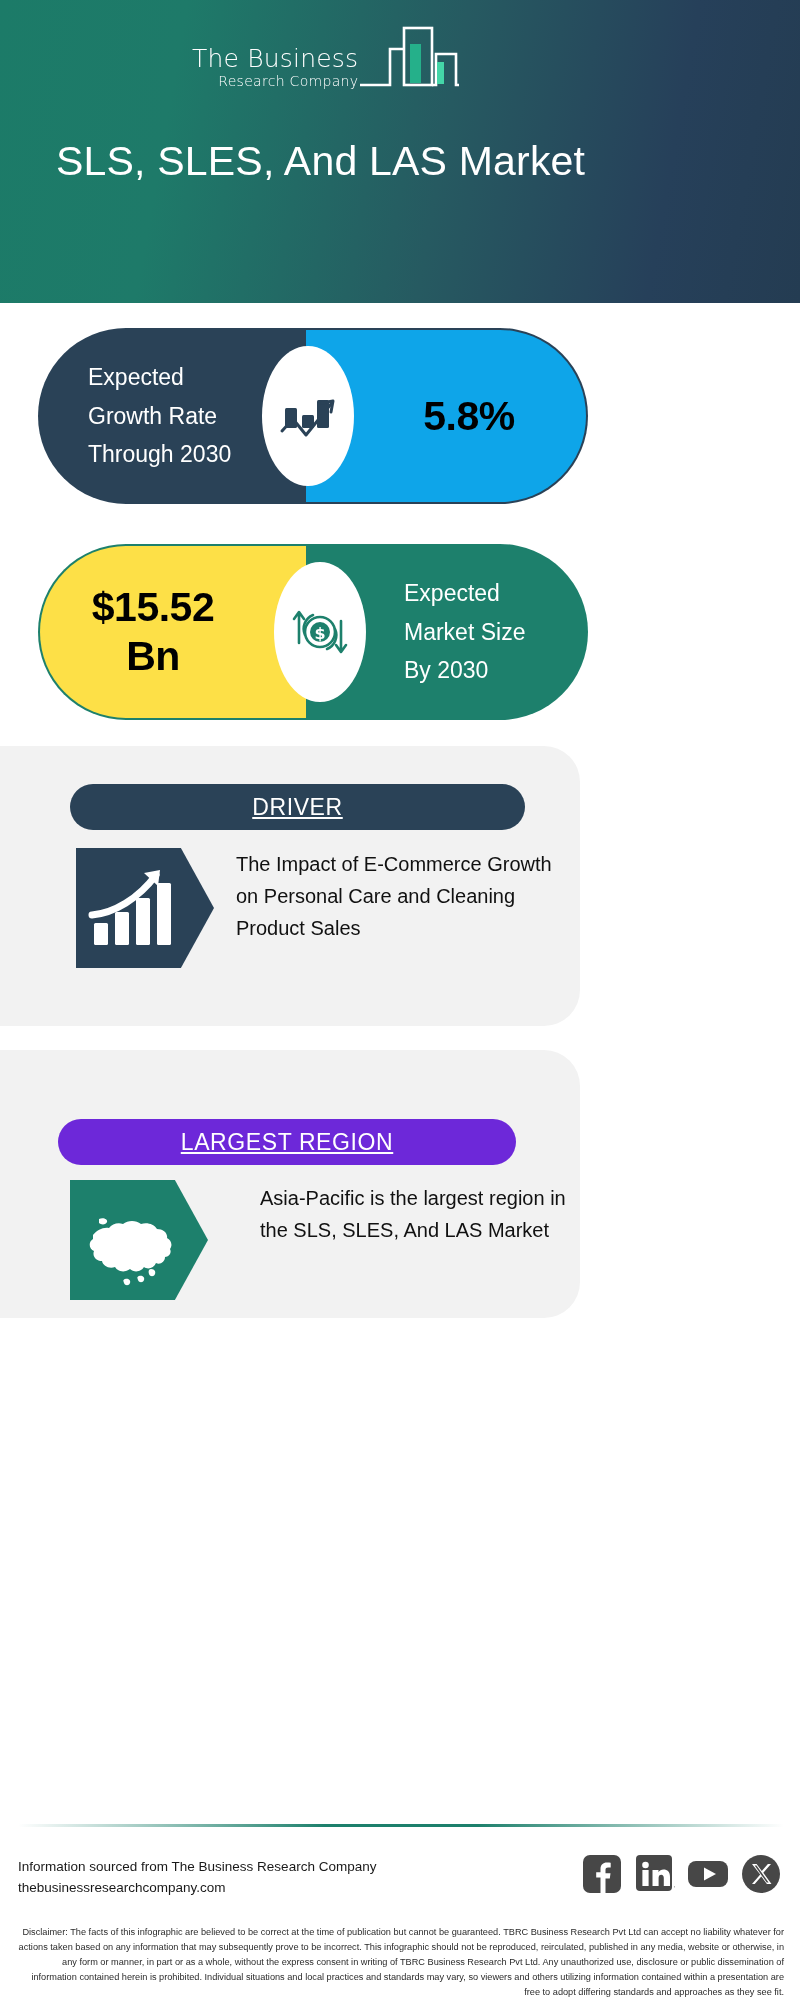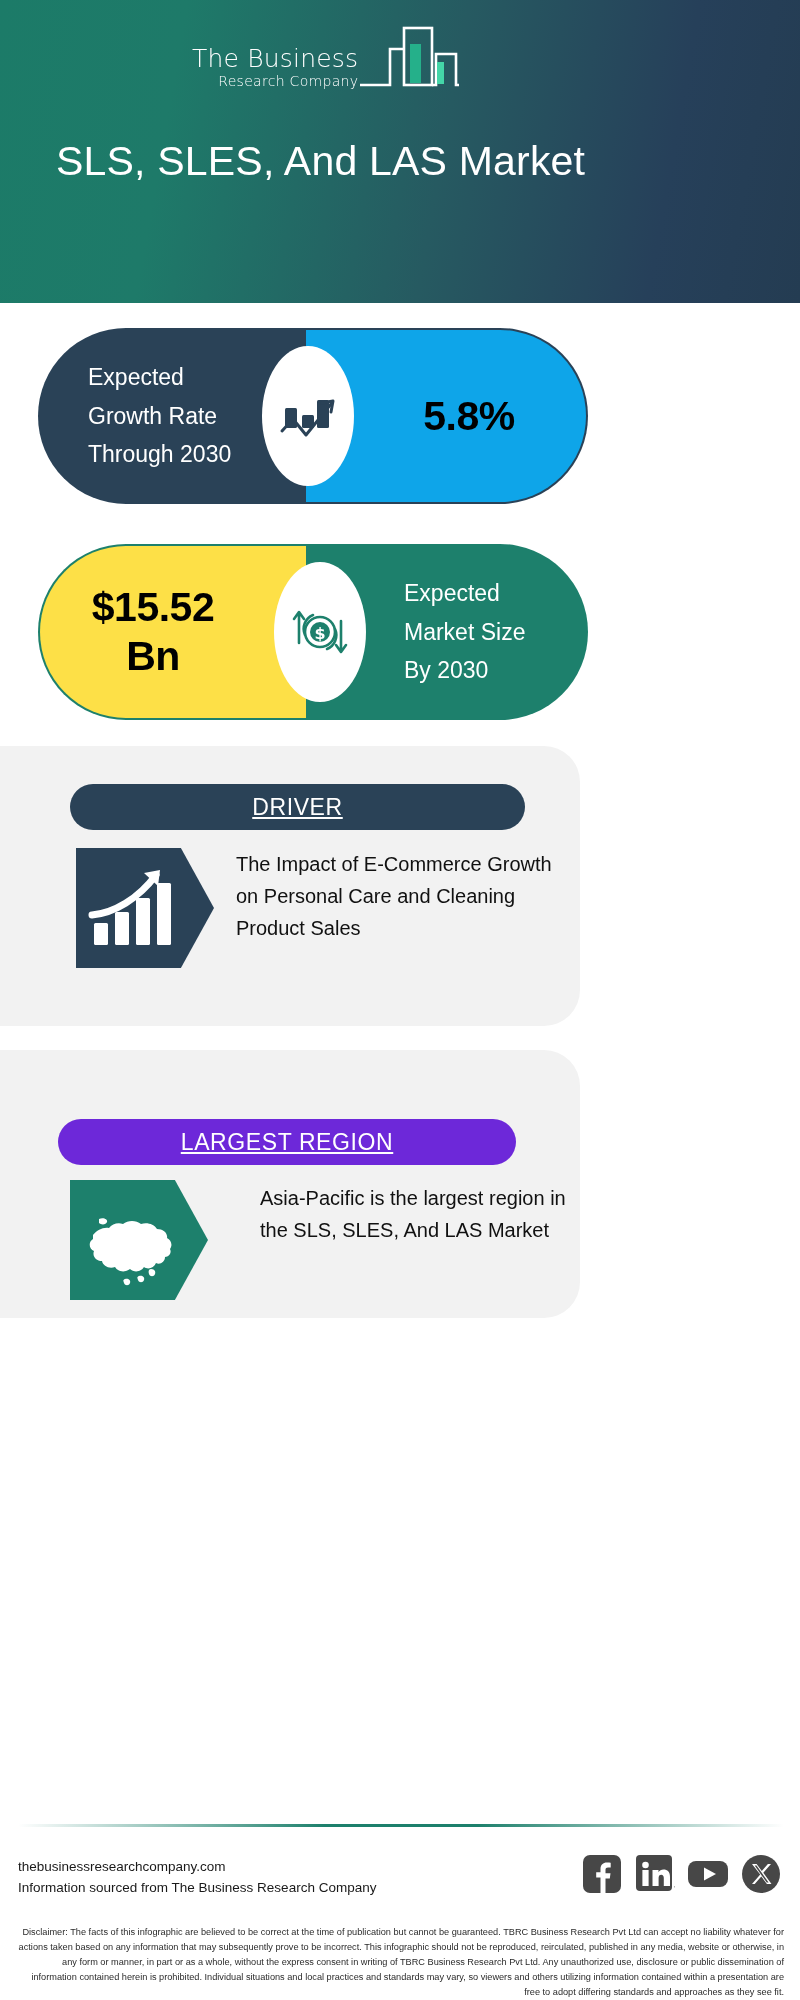--- a/index.html
+++ b/index.html
@@ -223,22 +223,22 @@
       <path fill="#ffffff" d="M58 71 C61 70 64 72 63 75 C62 78 58 78 57 75 C56 72 56 72 58 71 Z"></path>
       <path fill="#ffffff" d="M44 74 C47 73 50 75 49 78 C48 81 44 81 43 78 C42 75 42 75 44 74 Z"></path>
       <path fill="#ffffff" d="M18 14 C22 12 27 14 26 17 C25 20 20 20 18 18 Z"></path>
     </svg>
   </div>
   <div class="body-text text-region">Asia-Pacific is the largest region in the SLS, SLES, And LAS Market</div>
 
   <div class="divider"></div>
 
   <div class="source">
+    <div>Information sourced from The Business Research Company</div>
     <div>thebusinessresearchcompany.com</div>
-    <div>Information sourced from The Business Research Company</div>
   </div>
 
   <div class="socials">
     <span class="soc">
       <svg width="40" height="40" viewBox="0 0 40 40">
         <rect x="1" y="1" width="38" height="38" rx="7" fill="#474747"></rect>
         <path fill="#ffffff" d="M23.5 39V24.5h4.3l.7-5.2h-5V16c0-1.5.4-2.5 2.6-2.5h2.6V8.7c-.5-.1-2-.2-3.8-.2-3.8 0-6.4 2.3-6.4 6.5v3.3h-4.3v5.2h4.3V39Z"></path>
       </svg>
     </span>
     <span class="soc">

